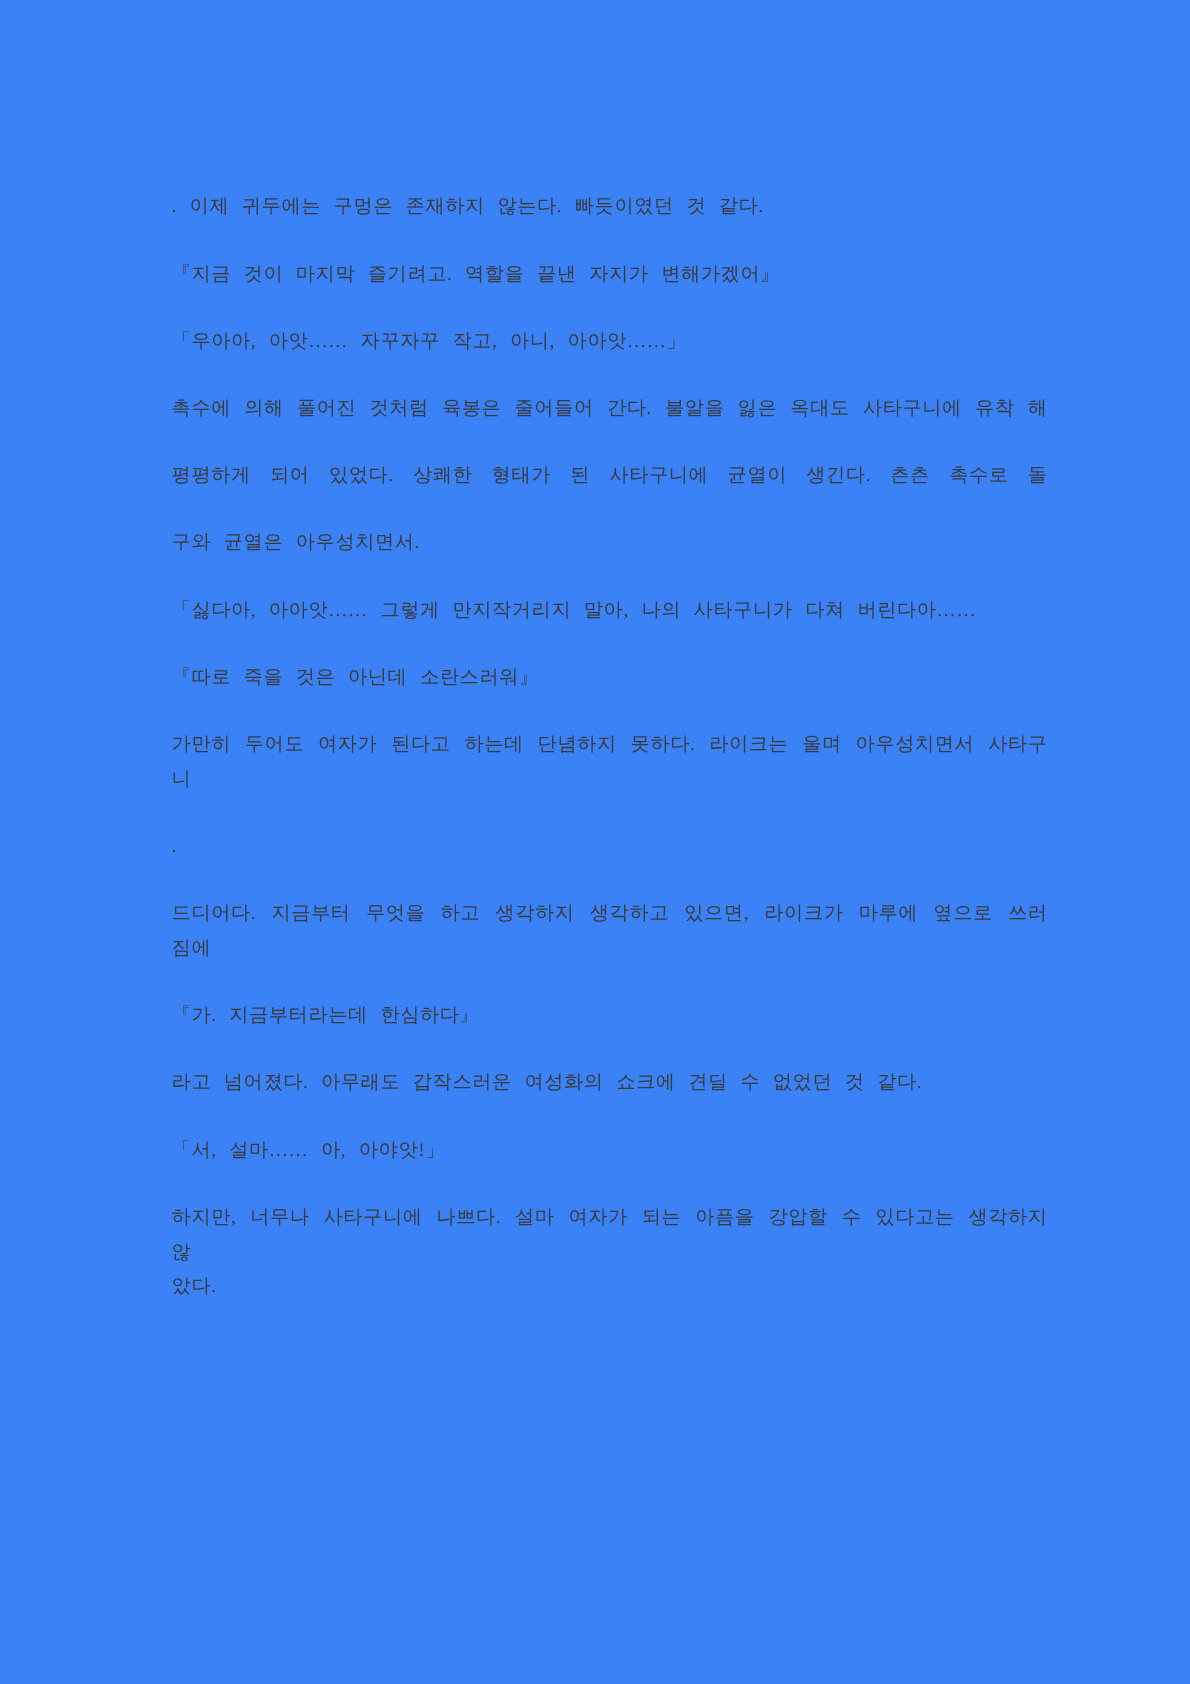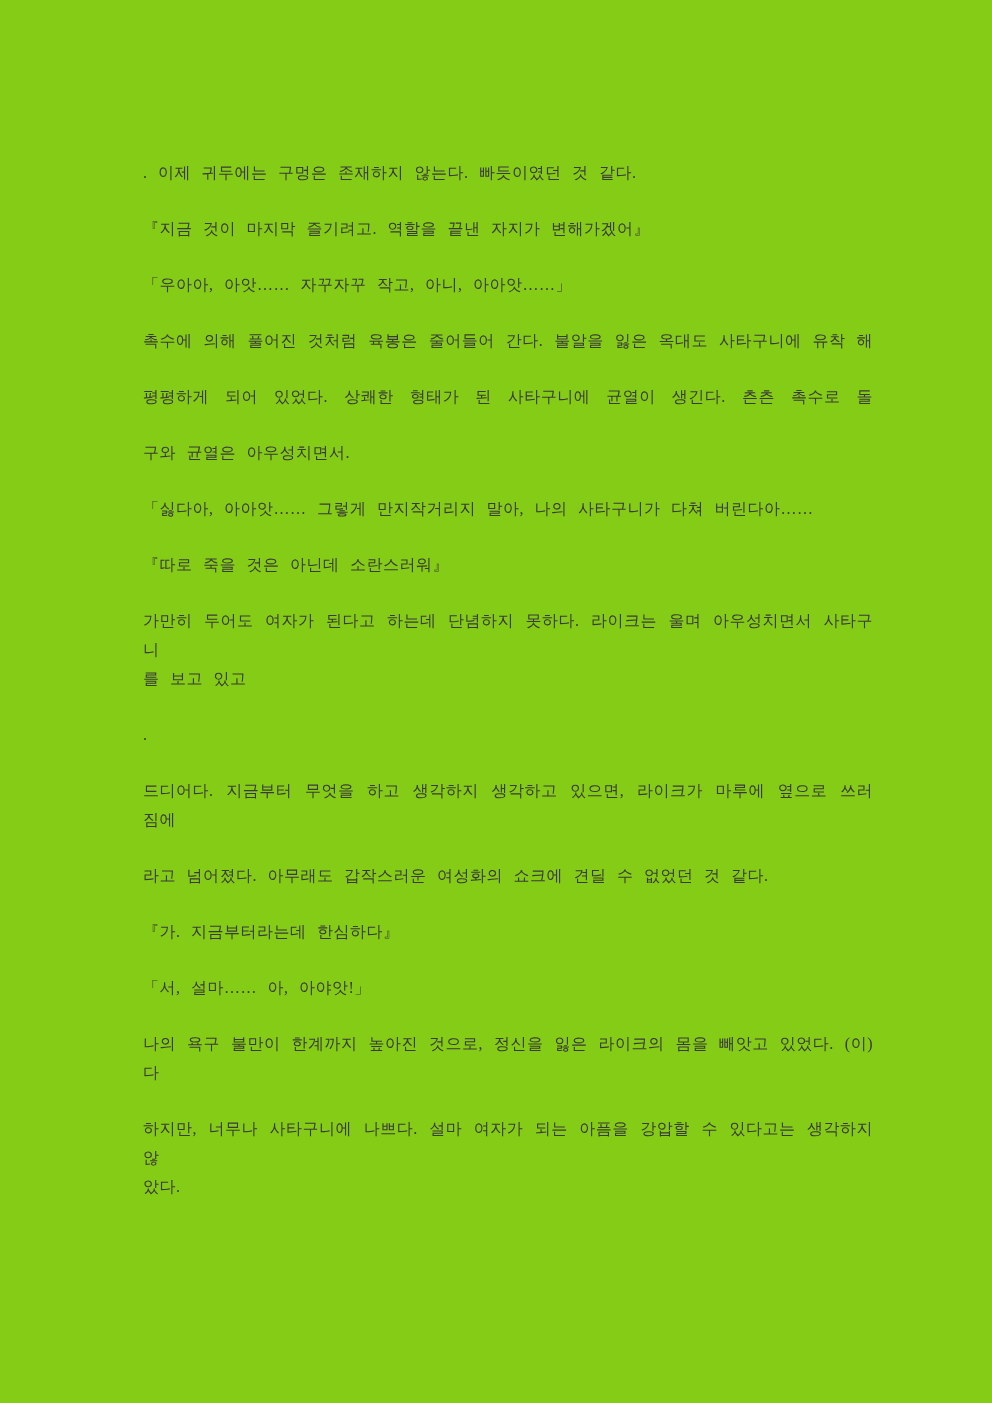--- a/index.html
+++ b/index.html
@@ -11,21 +11,21 @@
     width: 992px;
     height: 1403px;
     overflow: hidden;
     font-family: "Liberation Serif", "DejaVu Serif", serif;
   }
   .page {
     box-sizing: border-box;
     width: 992px;
     height: 1403px;
     padding: 158px 119px 0 143px;
-    background: #84cc16;
+    background: #3b82f6;
     overflow: hidden;
   }
   .line {
     margin: 0 0 27px 0;
     font-size: 16px;
     line-height: 29px;
     color: #3a3a3a;
     letter-spacing: 0.5px;
     word-spacing: 6px;
     text-align: justify;
@@ -46,23 +46,21 @@
 <div class="page">
   <p class="line">. 이제 귀두에는 구멍은 존재하지 않는다. 빠듯이였던 것 같다.</p>
   <p class="line">『지금 것이 마지막 즐기려고. 역할을 끝낸 자지가 변해가겠어』</p>
   <p class="line">「우아아, 아앗…… 자꾸자꾸 작고, 아니, 아아앗……」</p>
   <p class="line full">촉수에 의해 풀어진 것처럼 육봉은 줄어들어 간다. 불알을 잃은 옥대도 사타구니에 유착 해</p>
   <p class="line full">평평하게 되어 있었다. 상쾌한 형태가 된 사타구니에 균열이 생긴다. 츤츤 촉수로 돌</p>
   <p class="line">구와 균열은 아우성치면서.</p>
   <p class="line">「싫다아, 아아앗…… 그렇게 만지작거리지 말아, 나의 사타구니가 다쳐 버린다아……</p>
   <p class="line">『따로 죽을 것은 아닌데 소란스러워』</p>
   <p class="line full">가만히 두어도 여자가 된다고 하는데 단념하지 못하다. 라이크는 울며 아우성치면서 사타구니</p>
-  <p class="line cont">를 보고 있고</p>
   <p class="line">.</p>
   <p class="line full">드디어다. 지금부터 무엇을 하고 생각하지 생각하고 있으면, 라이크가 마루에 옆으로 쓰러</p>
   <p class="line cont">짐에</p>
+  <p class="line">『가. 지금부터라는데 한심하다』</p>
   <p class="line">라고 넘어졌다. 아무래도 갑작스러운 여성화의 쇼크에 견딜 수 없었던 것 같다.</p>
-  <p class="line">『가. 지금부터라는데 한심하다』</p>
   <p class="line">「서, 설마…… 아, 아야앗!」</p>
-  <p class="line full">나의 욕구 불만이 한계까지 높아진 것으로, 정신을 잃은 라이크의 몸을 빼앗고 있었다. (이)다</p>
   <p class="line full">하지만, 너무나 사타구니에 나쁘다. 설마 여자가 되는 아픔을 강압할 수 있다고는 생각하지 않</p>
   <p class="line cont">았다.</p>
 </div>
 
 </body></html>

